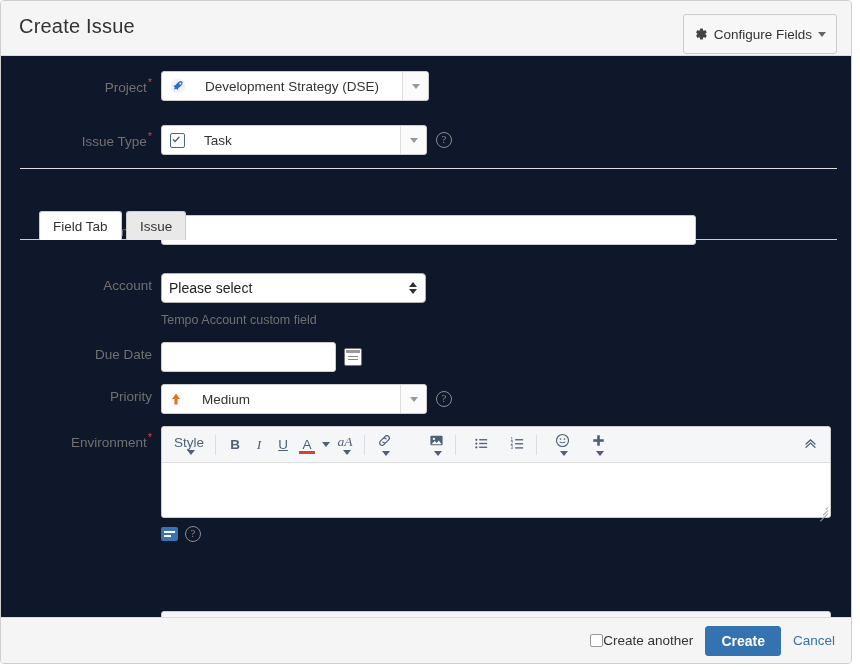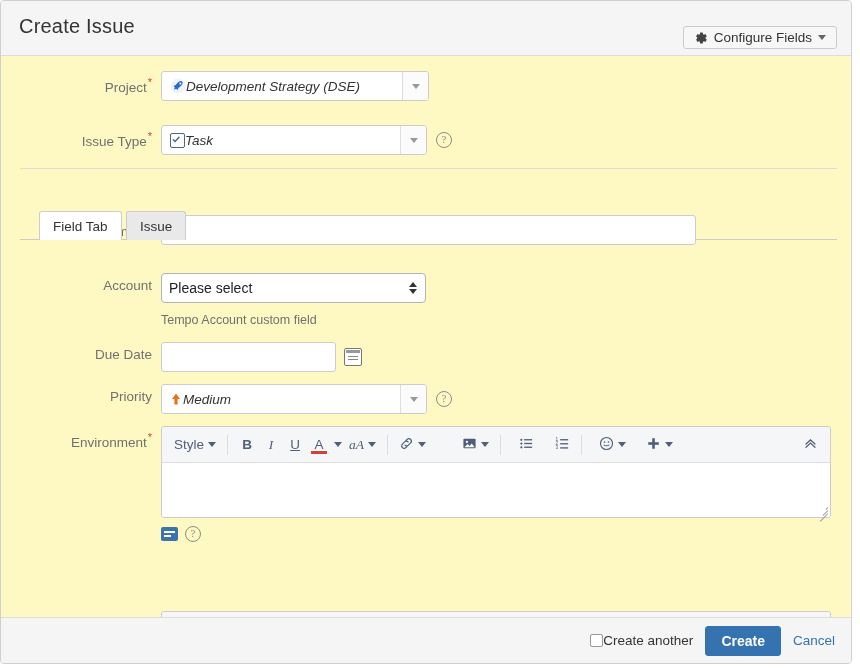--- a/index.html
+++ b/index.html
@@ -30,51 +30,50 @@
   .dlg-title {
     position: absolute;
     left: 18px; top: 14px;
     font-size: 20px;
     color: #333333;
     letter-spacing: .2px;
   }
   .configure-btn {
     position: absolute;
     right: 14px; top: 13px;
-    height: 23px;
+    height: 40px;
     display: flex; align-items: center;
     gap: 6px;
     padding: 0 10px;
     background: #f7f7f7;
     border: 1px solid #cccccc;
     border-radius: 3px;
     font-size: 13.5px;
     color: #333333;
     cursor: pointer;
-    margin-top: 12px;
   }
   .gear {
     width: 14px; height: 14px;
     display: inline-block;
     position: relative;
     flex: 0 0 auto;
   }
   .caret-down {
     width: 0; height: 0;
     border-left: 4px solid transparent;
     border-right: 4px solid transparent;
     border-top: 5px solid #666666;
     display: inline-block;
   }
 
   
   .dlg-body {
     position: relative;
     height: 577px;
-    background: #fef9c3;
+    background: #0f172a;
     overflow: hidden;
   }
   .frow {
     position: absolute;
     left: 0;
     width: 100%;
     display: flex;
     align-items: flex-start;
   }
   .flabel {
@@ -100,26 +99,25 @@
     border: 1px solid #cccccc;
     border-radius: 3px;
     background: #ffffff;
     overflow: hidden;
     cursor: pointer;
   }
   .combo .cval {
     flex: 1;
     display: flex;
     align-items: center;
-    gap: 0;
+    gap: 19px;
     padding: 0 8px;
     font-size: 13.5px;
     color: #333333;
     white-space: nowrap;
-    font-style: italic;
   }
   .combo .carrow {
     width: 26px;
     border-left: 1px solid #dddddd;
     background: #fbfbfb;
     display: flex;
     align-items: center;
     justify-content: center;
   }
   .combo .carrow i {
@@ -253,20 +251,21 @@
     display: flex;
     align-items: center;
     justify-content: center;
     height: 26px;
     min-width: 24px;
     padding: 0 4px;
     color: #505f79;
     font-size: 13.5px;
     cursor: pointer;
     border-radius: 3px;
+    flex-direction: column;
   }
   .tb-sep {
     width: 1px;
     height: 20px;
     background: #dddddd;
     margin: 0 7px;
   }
   .tb .mini-caret {
     width: 0; height: 0;
     border-left: 4px solid transparent;

